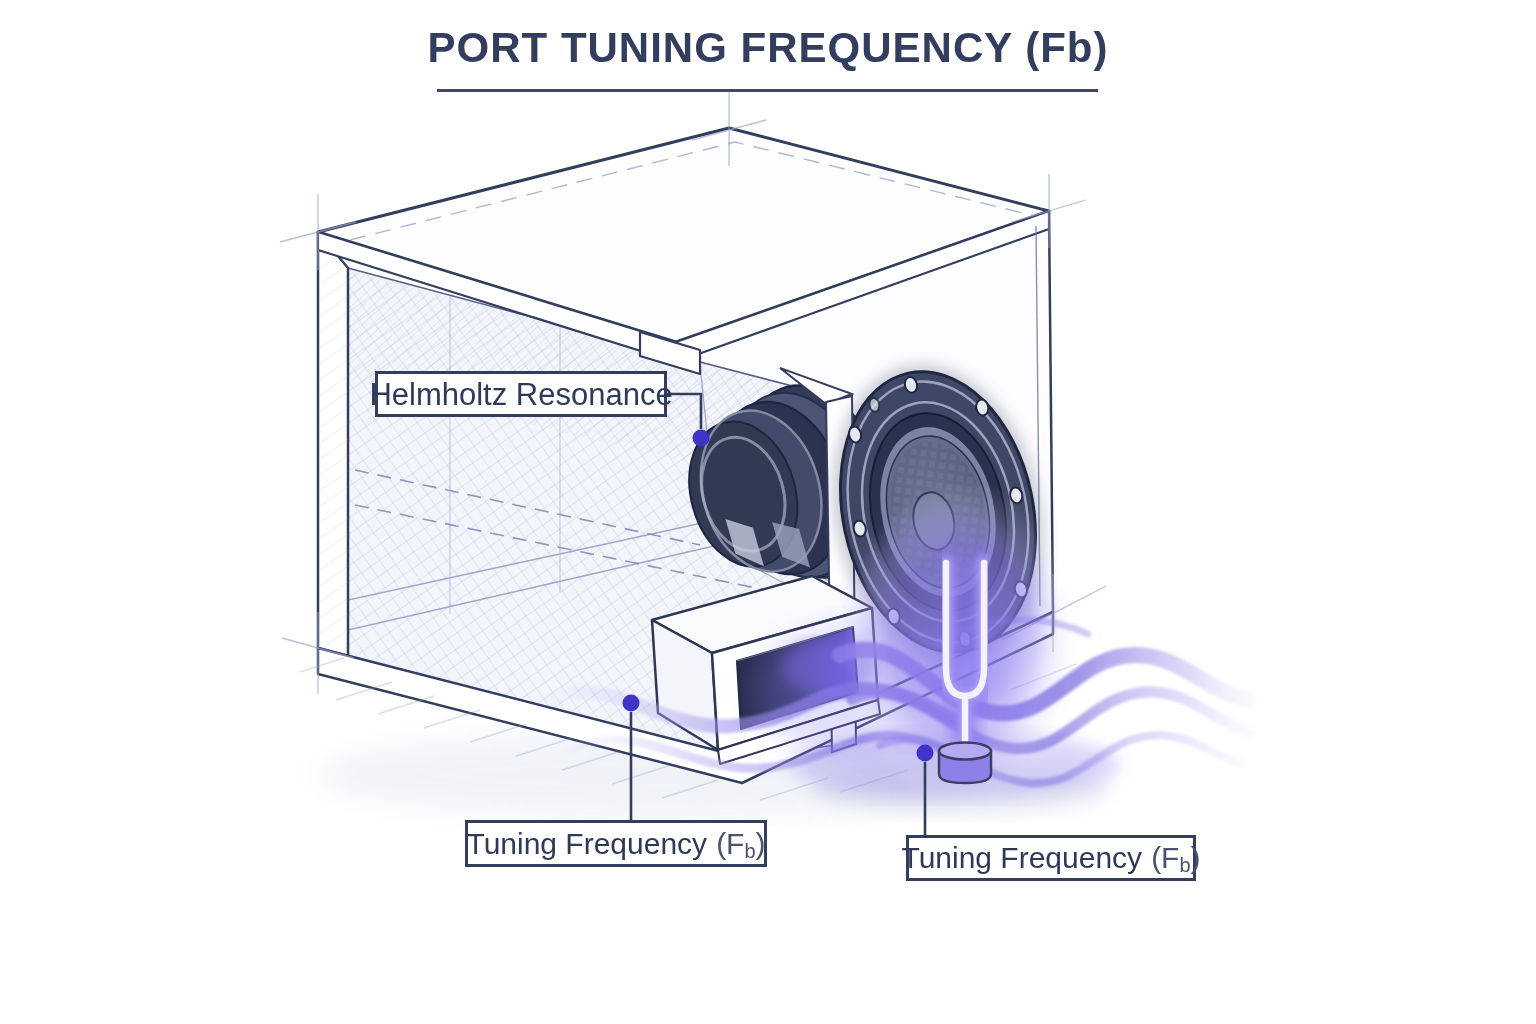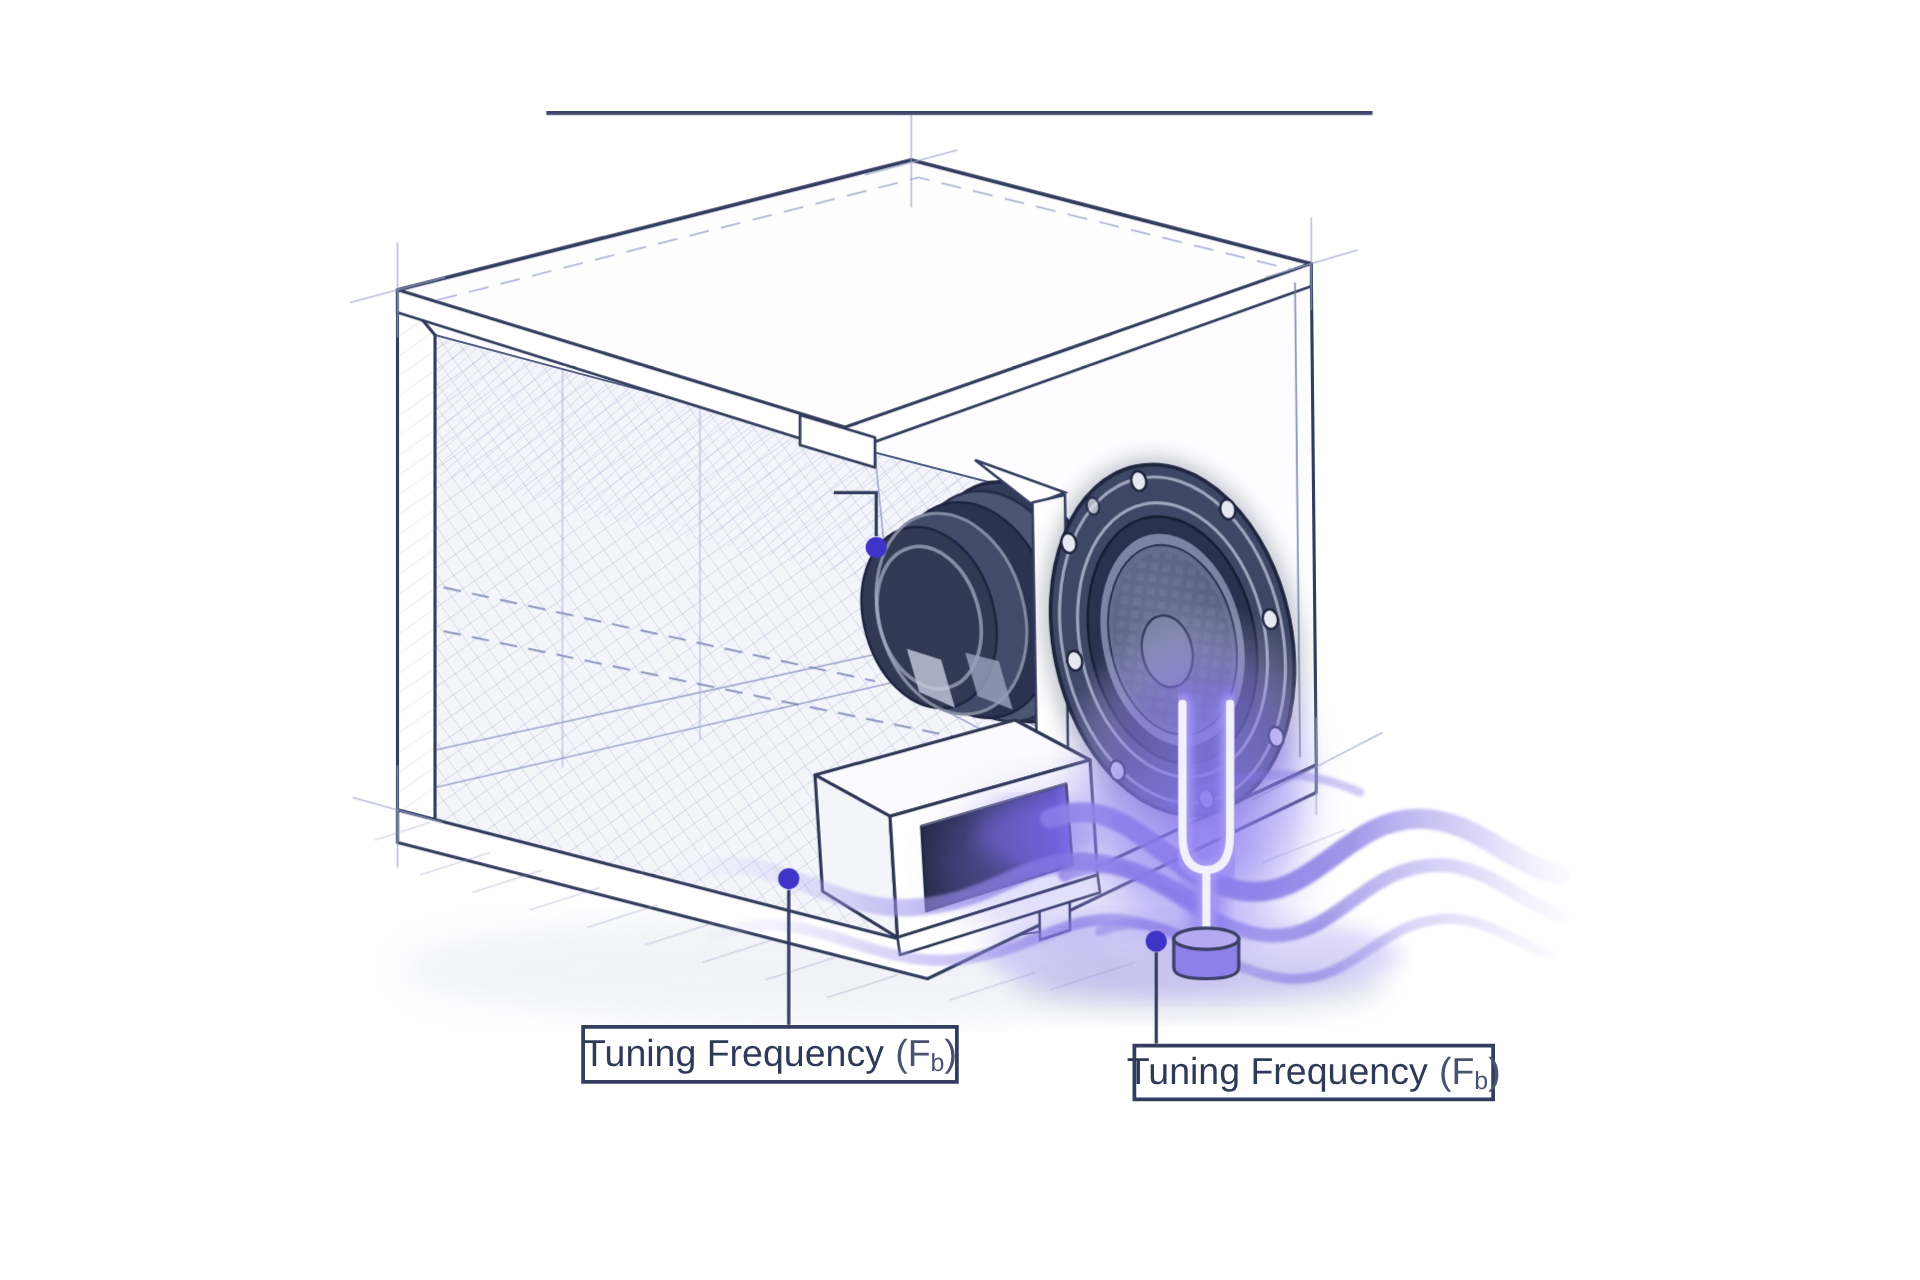--- a/index.html
+++ b/index.html
@@ -245,22 +245,28 @@
     <g>
       <path d="M667,394 L701,394 L701,429" fill="none" stroke="#333d5e" stroke-width="2.6"></path>
       <circle cx="701" cy="438" r="8.5" fill="#4033c8"></circle>
       <path d="M631,712 L631,820" fill="none" stroke="#333d5e" stroke-width="2.6"></path>
       <circle cx="631" cy="703" r="8.5" fill="#4033c8"></circle>
       <path d="M925,762 L925,835" fill="none" stroke="#333d5e" stroke-width="2.6"></path>
       <circle cx="925" cy="753" r="8.5" fill="#4033c8"></circle>
     </g>
   </svg>
 
+  <div class="page-title">
+    <span>PORT TUNING FREQUENCY (Fb)</span>
+  </div>
   <div class="title-underline"></div>
 
+  <div class="callout c-helmholtz">
+    <span>Helmholtz Resonance</span>
+  </div>
 
   <div class="callout c-port">
     <span>Tuning Frequency</span>
       <span class="paren">(F</span>
       <span class="sub">b</span>
       <span class="close">)</span>
   </div>
 
   <div class="callout c-fork">
     <span>Tuning Frequency</span>

